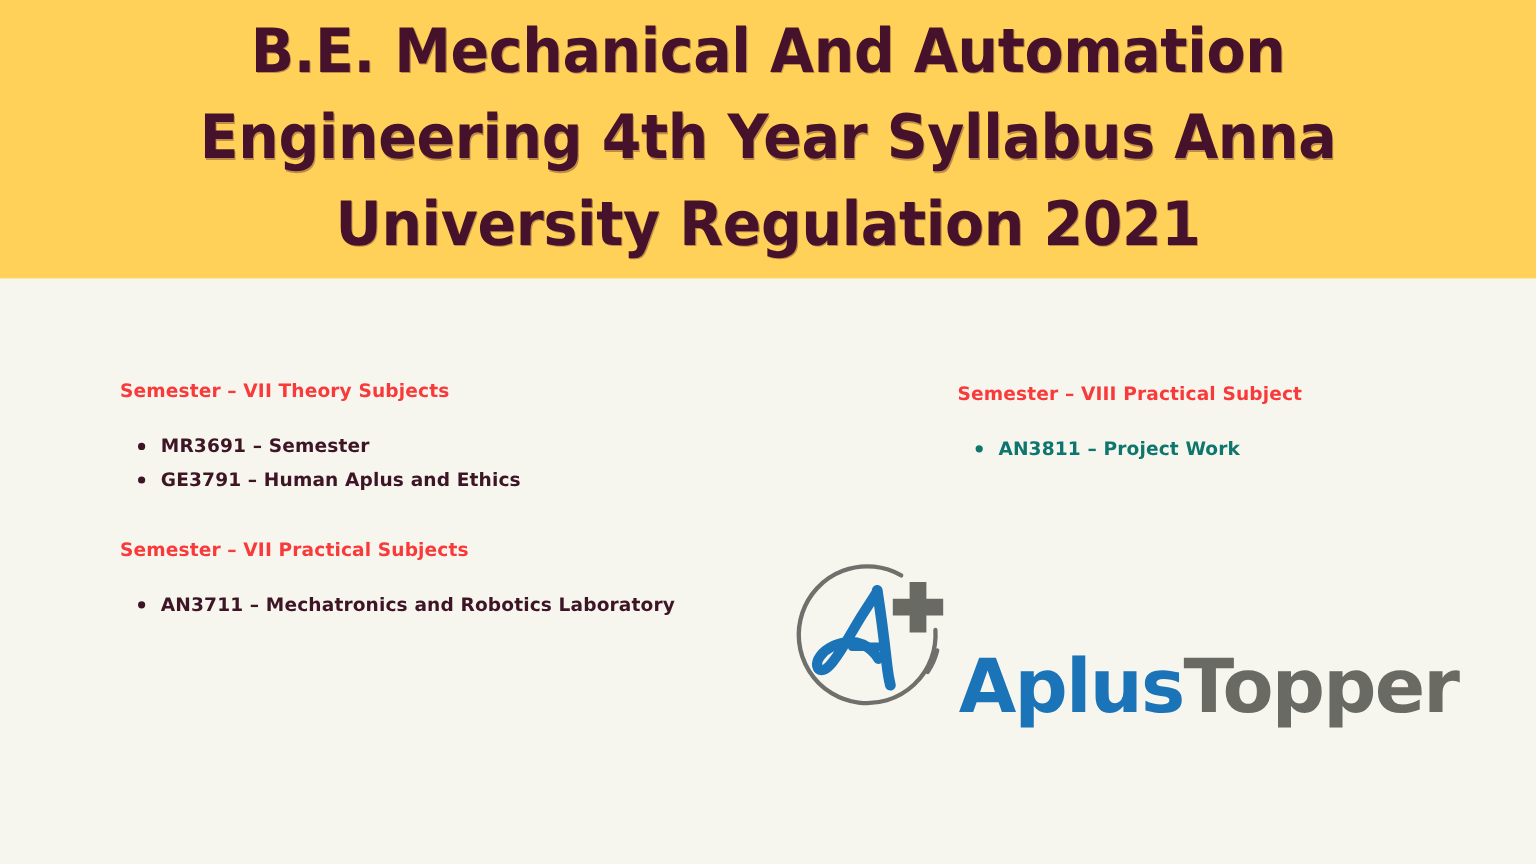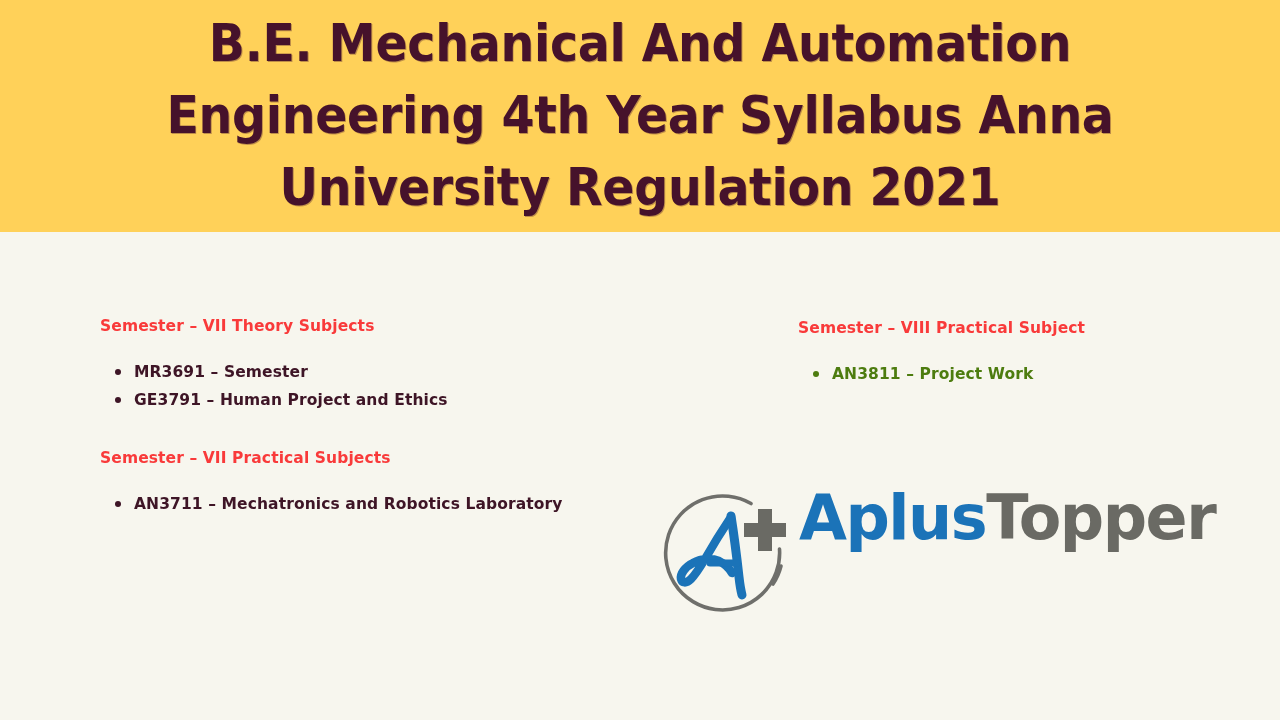--- a/index.html
+++ b/index.html
@@ -103,33 +103,33 @@
     position: absolute;
     left: 15px;
     top: 11px;
     width: 6px;
     height: 6px;
     border-radius: 50%;
     background: currentColor;
   }
 
   .col-left .subject-list li { color: #3E1526; }
-  .col-right .subject-list li { color: #4d7c0f; }
+  .col-right .subject-list li { color: #0f766e; }
 
   .gap-block { height: 34px; }
 
   
   .logo {
     position: absolute;
     left: 655px;
-    top: 487px;
+    top: 463px;
     width: 510px;
     height: 140px;
     display: flex;
-    align-items: flex-start;
+    align-items: flex-end;
   }
 
   .logo-mark {
     width: 140px;
     height: 140px;
     flex: 0 0 140px;
   }
 
   .logo-word {
     margin-left: 4px;
@@ -154,21 +154,21 @@
   </div>
 
   <div class="content">
 
     <div class="col-left">
 
       <div class="sec-heading">Semester – VII Theory Subjects</div>
 
       <ul class="subject-list">
         <li>MR3691 – Semester</li>
-        <li>GE3791 – Human Project and Ethics</li>
+        <li>GE3791 – Human Aplus and Ethics</li>
       </ul>
 
       <div class="gap-block"></div>
 
       <div class="sec-heading">Semester – VII Practical Subjects</div>
 
       <ul class="subject-list">
         <li>AN3711 – Mechatronics and Robotics Laboratory</li>
       </ul>
 

